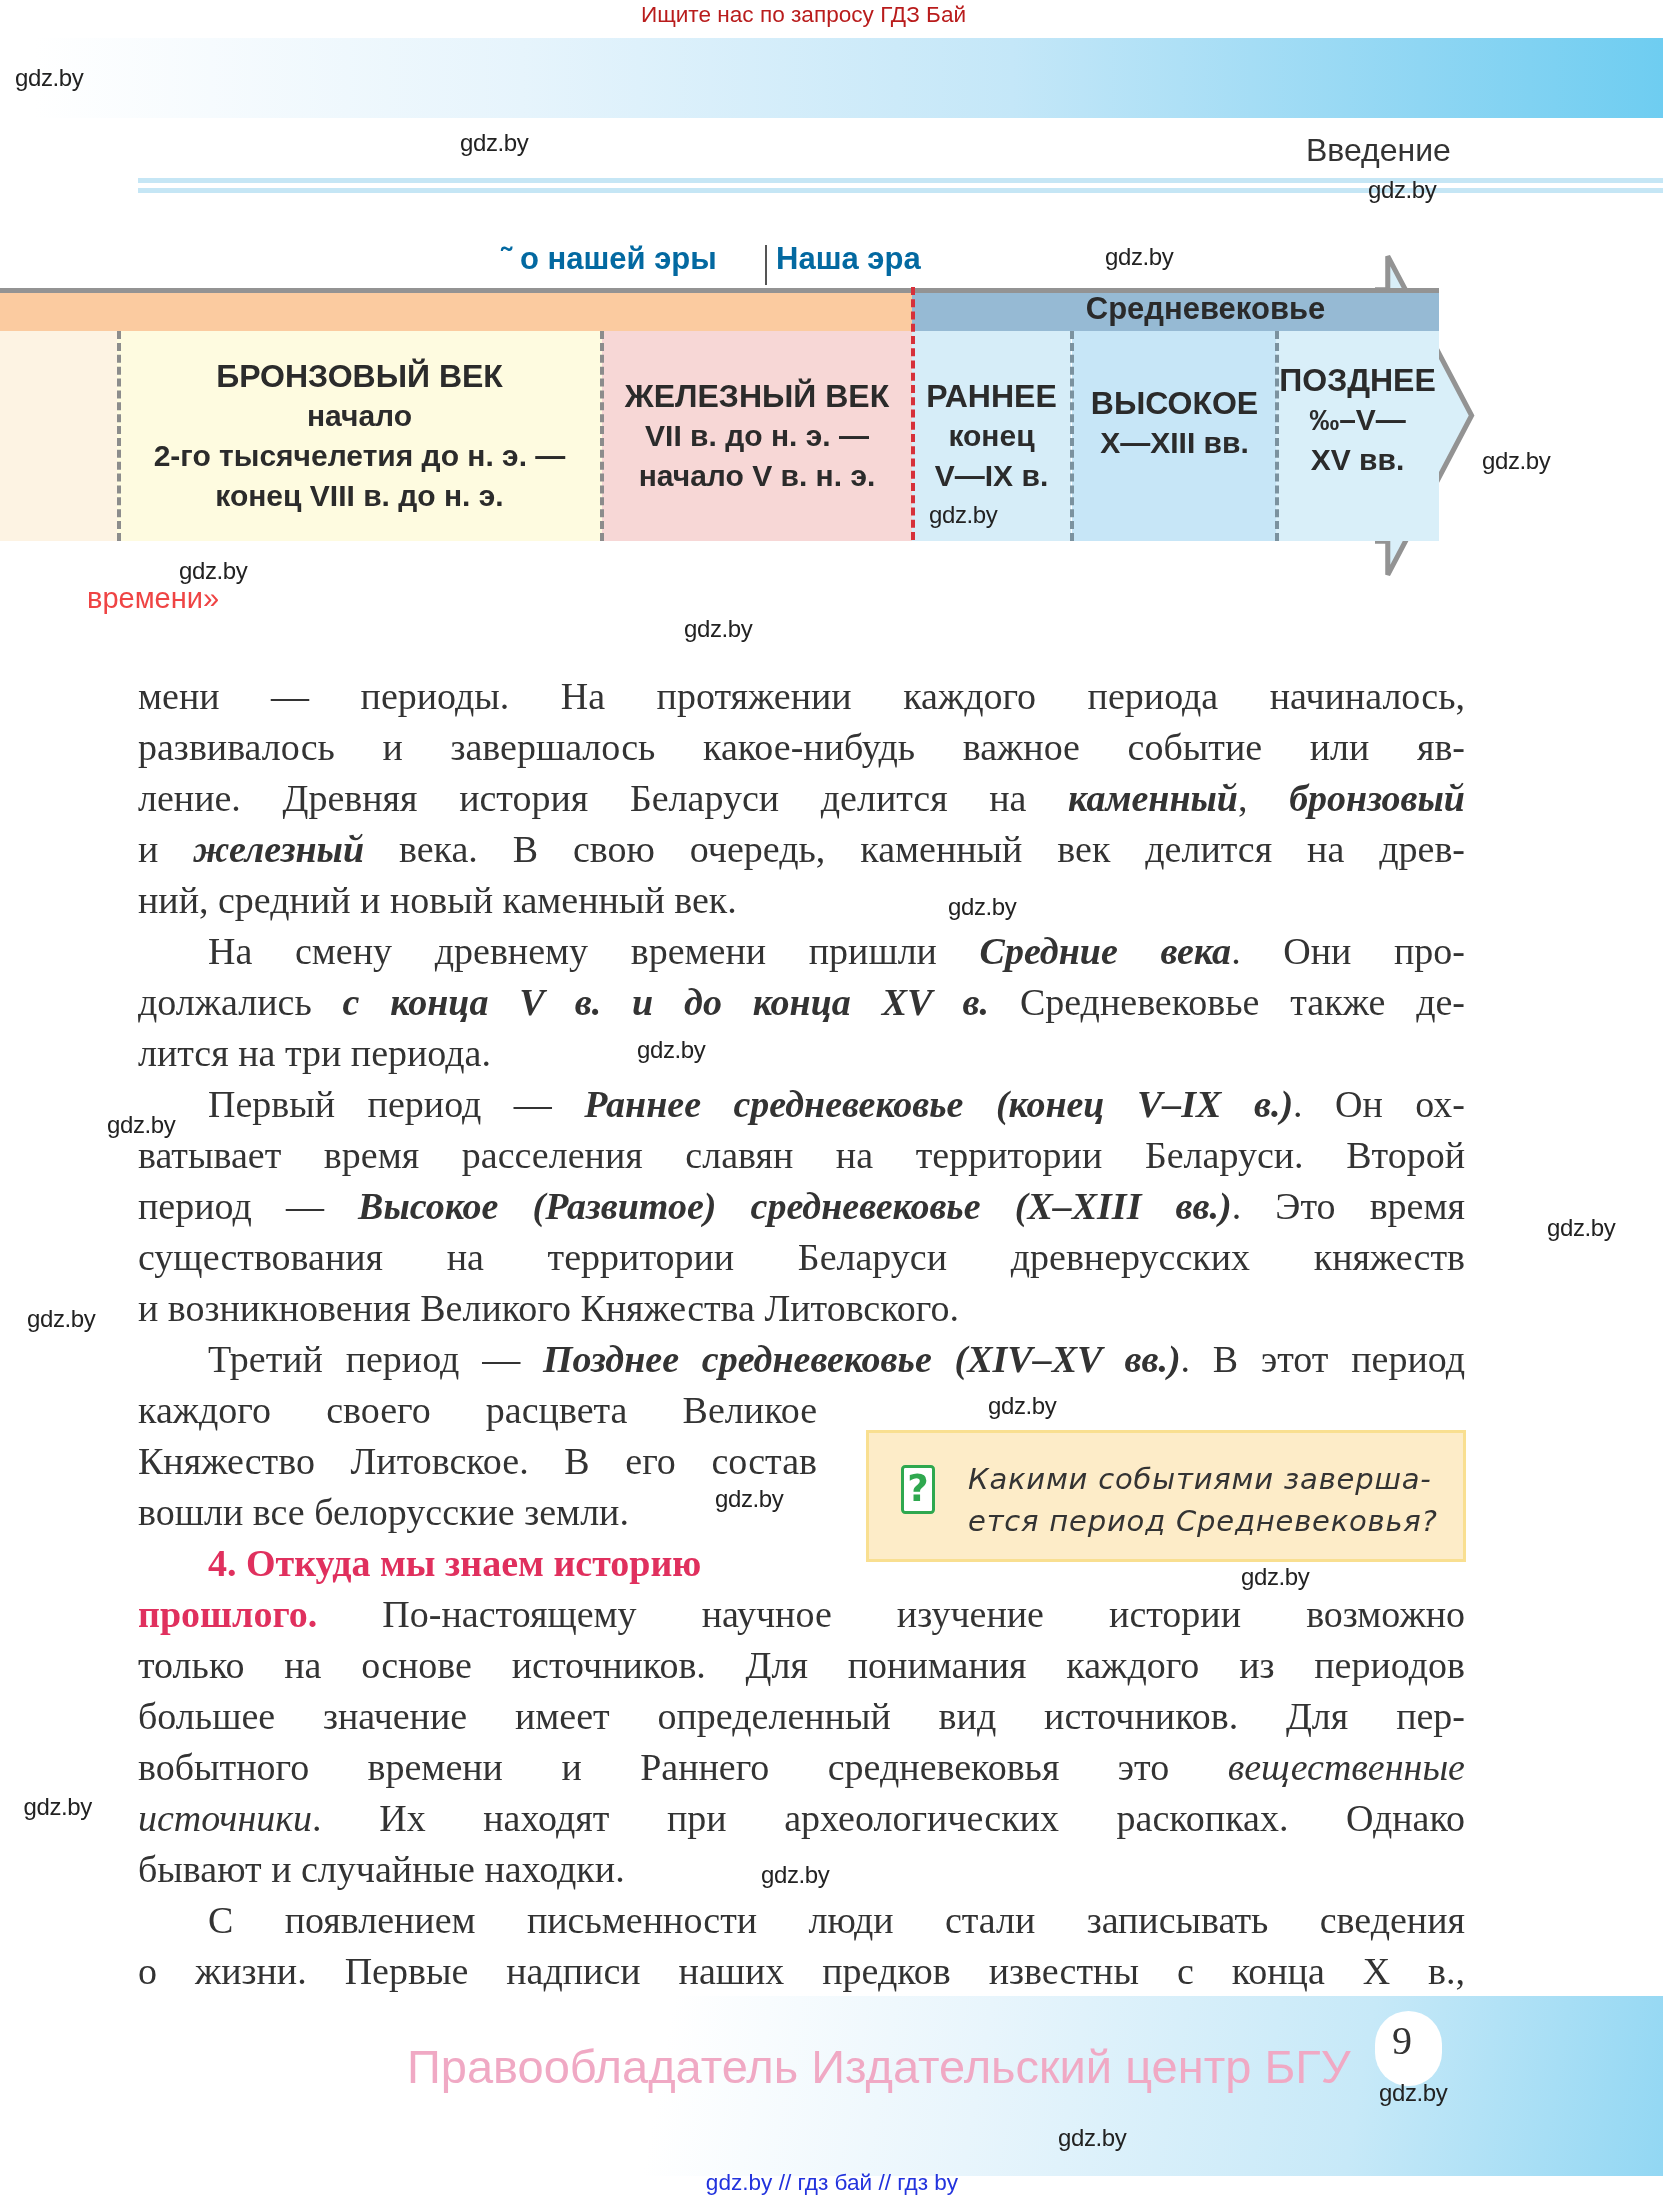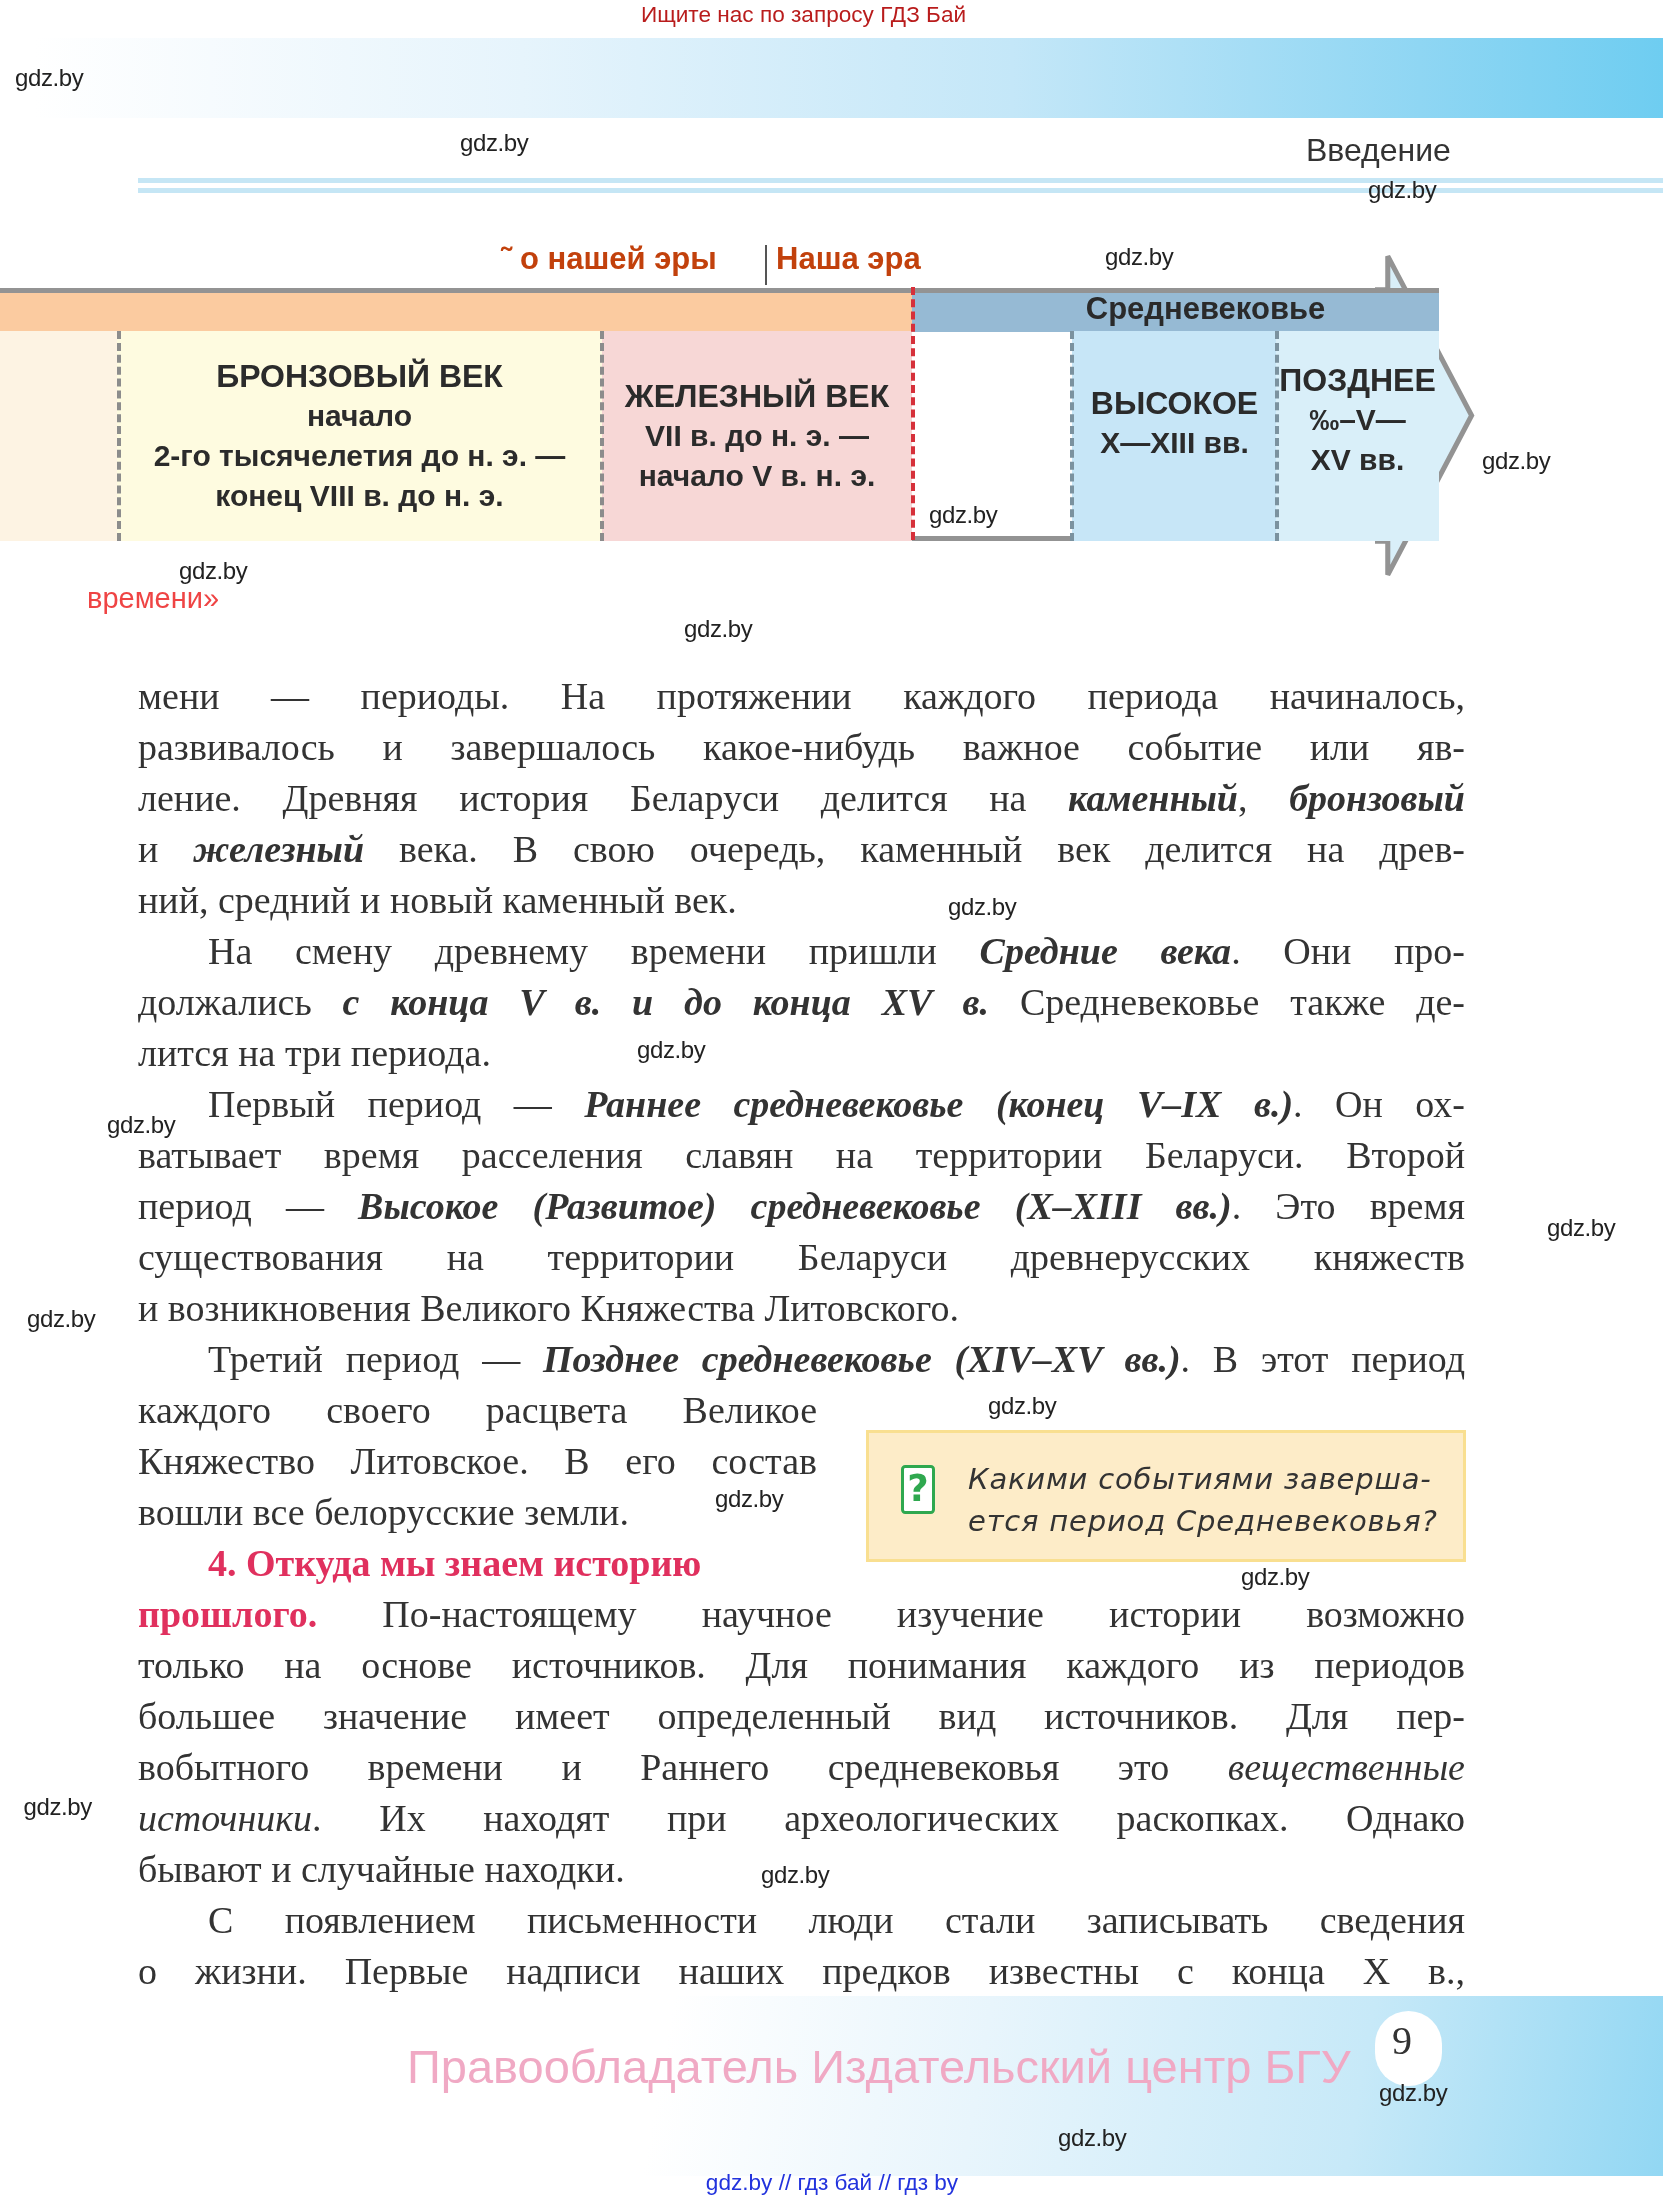--- a/index.html
+++ b/index.html
@@ -7,21 +7,21 @@
   body { position: relative; font-family: "Liberation Sans", sans-serif; color: #2b2b2b; }
   .wm { position: absolute; font-family: "Liberation Sans", sans-serif; font-size: 24px; color: #222; letter-spacing: -0.4px; white-space: nowrap; }
 
   .top-search { position: absolute; top: 1.7px; left: 0; width: 1607px; text-align: center; font-size: 22.6px; color: #b91c1c; }
   .top-band { position: absolute; top: 38px; left: 34px; width: 1630px; height: 80px;
     background: linear-gradient(90deg, #ffffff 0%, #e6f4fc 30%, #c4e7f8 60%, #8fd6f3 85%, #6ecdf1 100%); }
   .section-title { position: absolute; top: 132px; left: 1306px; font-size: 32px; color: #333; }
   .rule { position: absolute; left: 138px; width: 1525px; height: 5px; background: #c5e6f5; }
 
   
-  .era-label { position: absolute; top: 241px; font-size: 31px; font-weight: bold; color: #c2410c; white-space: nowrap; }
+  .era-label { position: absolute; top: 241px; font-size: 31px; font-weight: bold; color: #0369a1; white-space: nowrap; }
   .era-divider { position: absolute; left: 765px; top: 245px; width: 1.7px; height: 40px; background: #555; }
 
   .tl-topband { position: absolute; top: 288px; left: 0; width: 912px; height: 44px; background: #fbcba0; border-top: 5px solid #939393; }
   .tl-mid-topband { position: absolute; top: 288px; left: 912px; width: 527px; height: 44px; background: #96bad4; border-top: 5px solid #939393; }
   .tl-body { position: absolute; top: 331px; height: 210px; border-bottom: 5px solid #939393; }
   .cell { position: absolute; top: 0; height: 210px; display: flex; flex-direction: column; align-items: center; justify-content: center; text-align: center; font-weight: bold; color: #2b2b2b; }
   .cell .t1 { font-size: 32px; line-height: 40px; }
   .cell .t2 { font-size: 30px; line-height: 40px; }
   .dash { position: absolute; top: 0; width: 0; height: 210px; border-left: 4.2px dashed #8c8c8c; }
   .dash.red { border-left-color: #d6303a; top: -44px; height: 253px; }
@@ -80,20 +80,25 @@
     <div class="cell" style="left:117px;width:485px;background:#fefbe0">
       <div class="t1">БРОНЗОВЫЙ ВЕК</div>
       <div class="t2">начало</div>
       <div class="t2">2-го тысячелетия до н. э. —</div>
       <div class="t2">конец VIII в. до н. э.</div>
     </div>
     <div class="cell" style="left:602px;width:310px;background:#f7d7d6">
       <div class="t1">ЖЕЛЕЗНЫЙ ВЕК</div>
       <div class="t2">VII в. до н. э. —</div>
       <div class="t2">начало V в. н. э.</div>
+    </div>
+    <div class="cell" style="left:912px;width:159px;background:#d6edf8">
+      <div class="t1">РАННЕЕ</div>
+      <div class="t2">конец</div>
+      <div class="t2">V—IX в.</div>
     </div>
     <div class="cell" style="left:1072px;width:205px;background:#c7e6f7;justify-content:flex-start;padding-top:52px">
       <div class="t1">ВЫСОКОЕ</div>
       <div class="t2">X—XIII вв.</div>
     </div>
     <div class="cell" style="left:1276px;width:163px;background:#d9eff9;justify-content:flex-start;padding-top:29px">
       <div class="t1">ПОЗДНЕЕ</div>
       <div class="t2">‰–V—</div>
       <div class="t2">XV вв.</div>
     </div>

